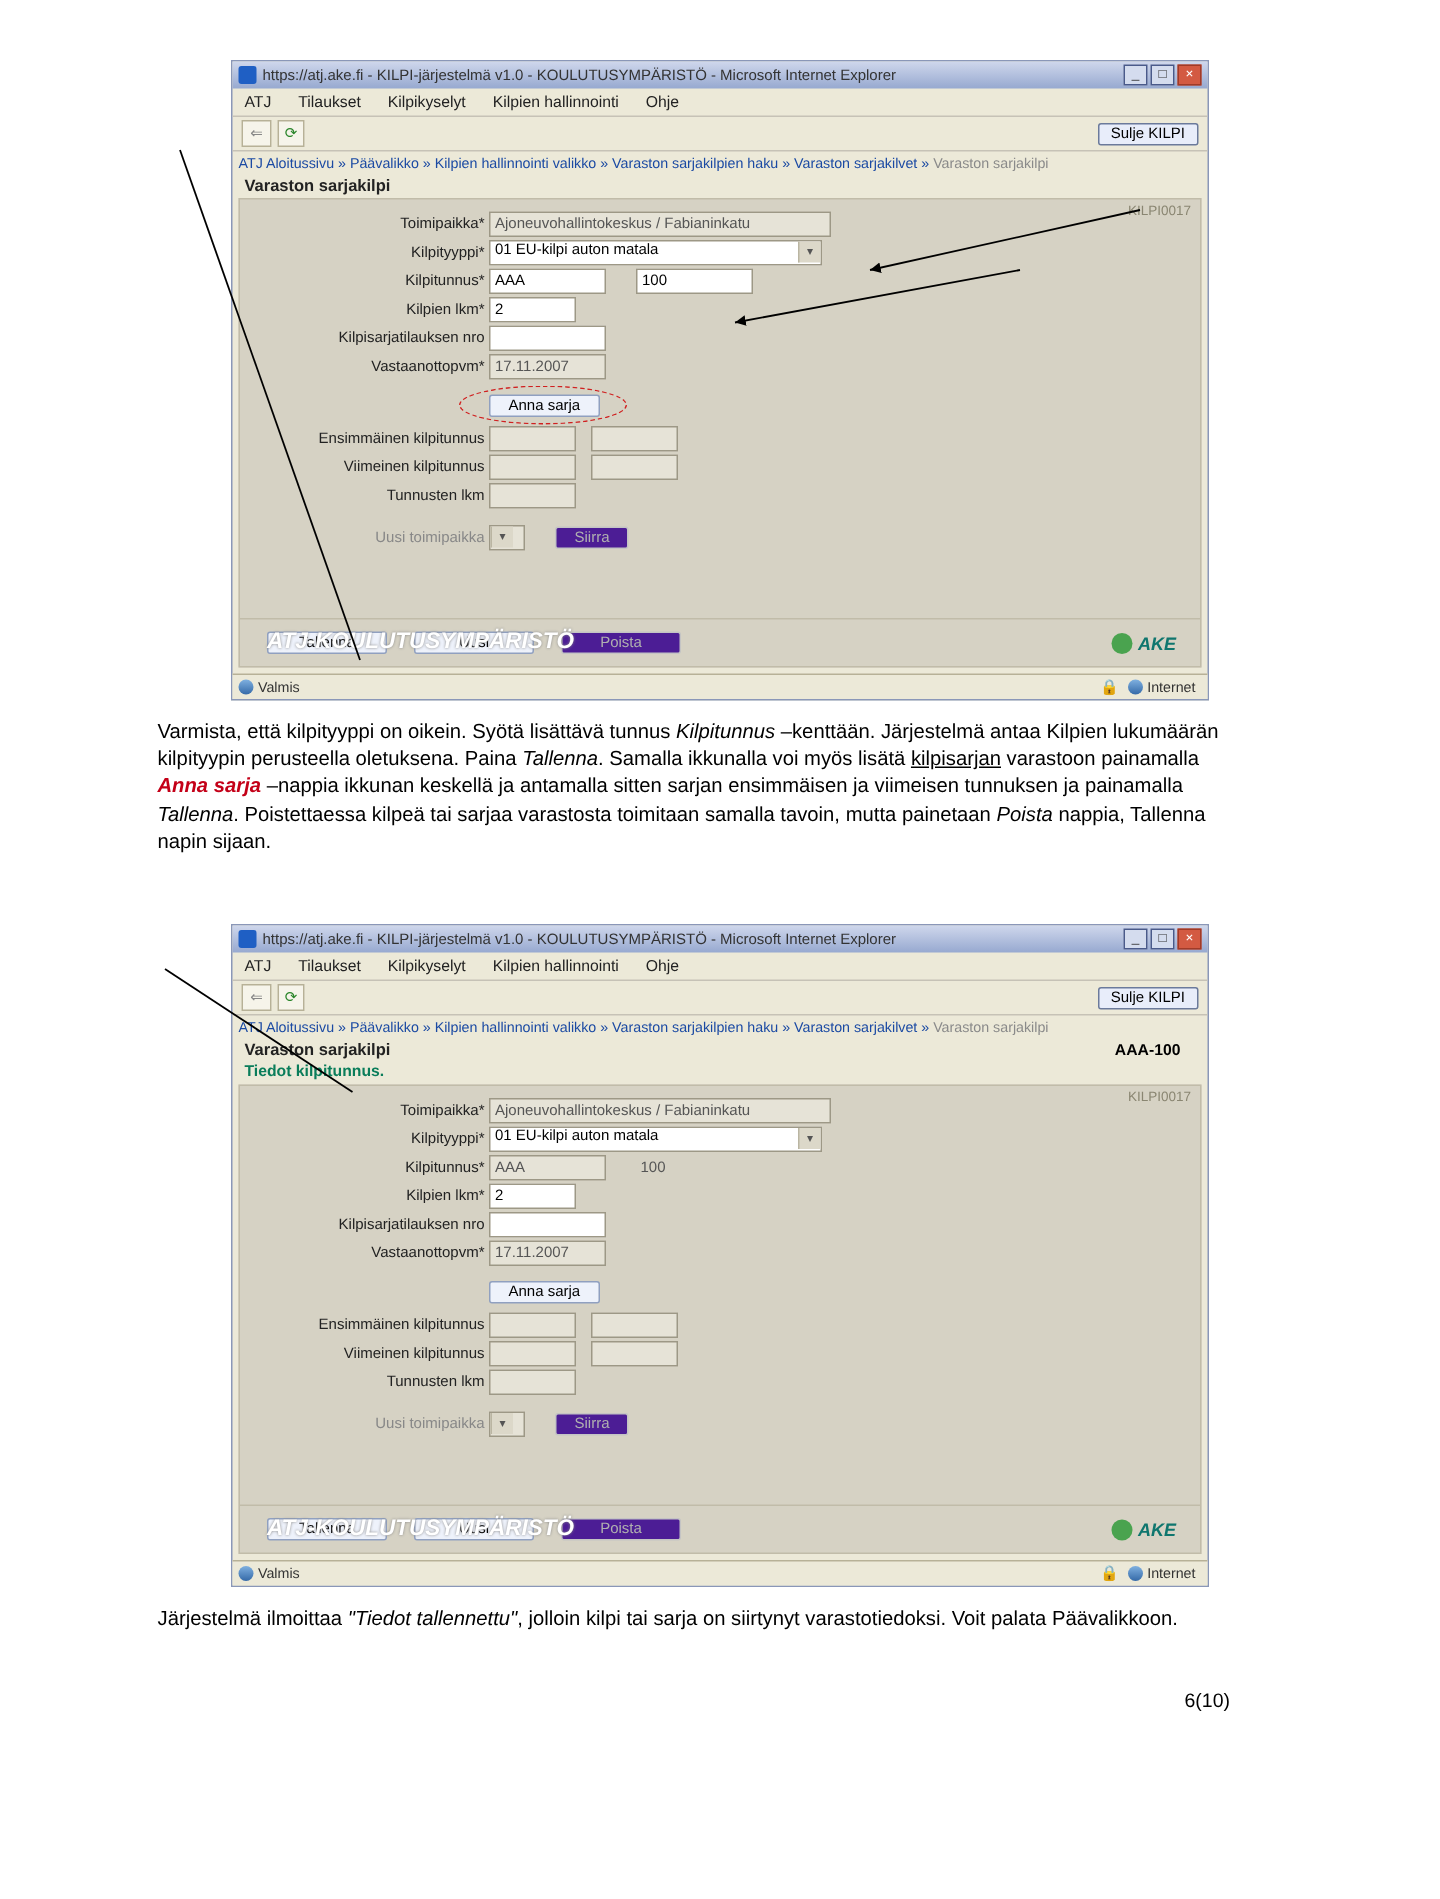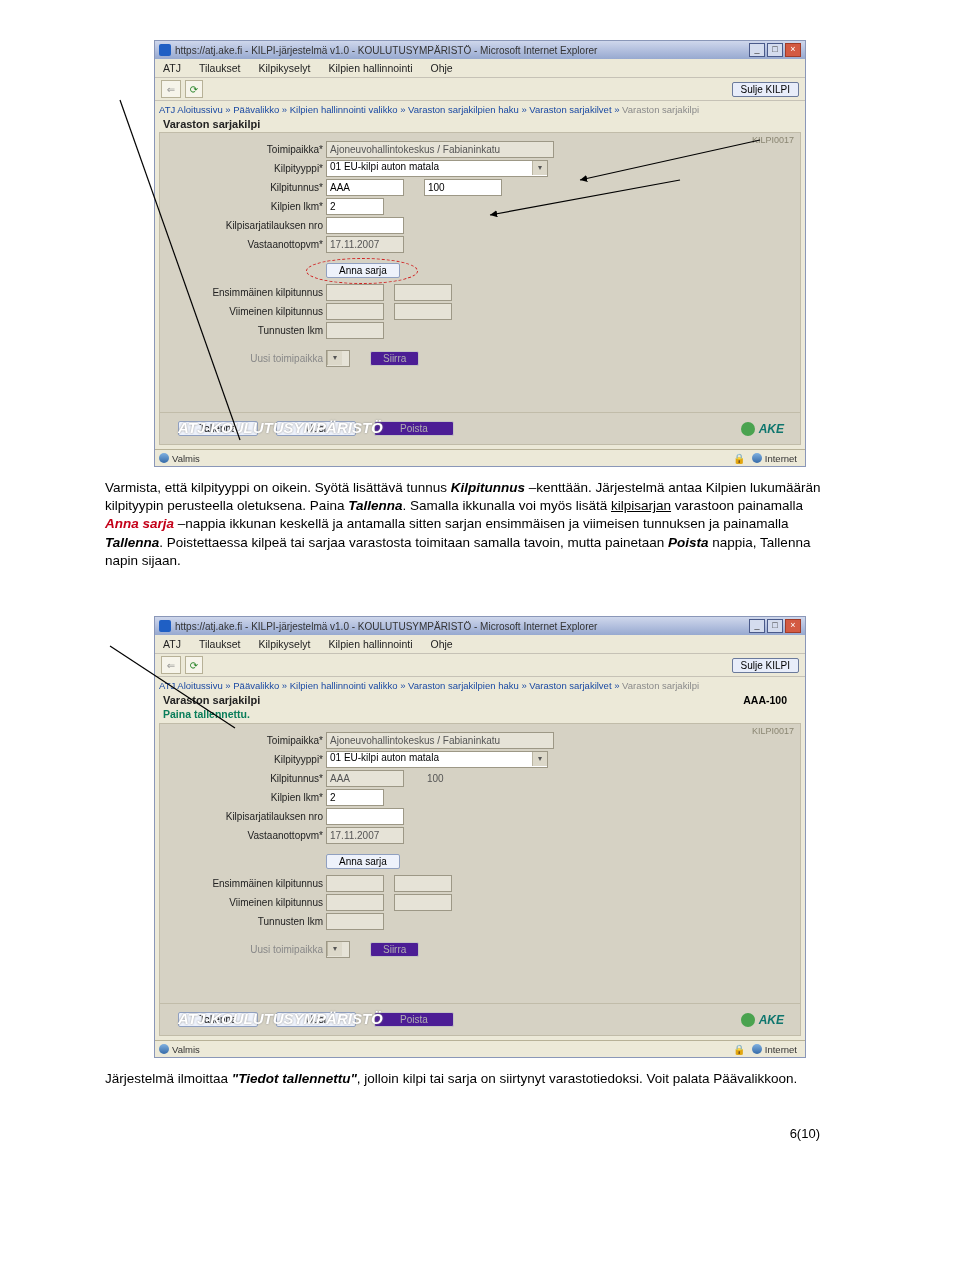--- a/index.html
+++ b/index.html
@@ -41,21 +41,21 @@
   .ake::before{content:"";display:inline-block;width:14px;height:14px;background:#4aa34f;border-radius:50%;margin-right:4px;vertical-align:-3px}
   .statusbar{border-top:1px solid #b7b197;background:#ece9d8;height:16px;display:flex;align-items:center;font-size:9.5px;padding:0 4px;color:#333}
   .statusbar .globe{width:10px;height:10px;border-radius:50%;background:linear-gradient(#7fb0e0,#356aa8);margin-right:3px}
   .statusbar .lock{margin-left:auto;margin-right:6px;color:#caa21e;font-size:10px}
   .statusbar .net{margin-right:4px}
   
   .arrow-line{stroke:#000;stroke-width:1.2;fill:none}
   .svg-overlay{position:absolute;left:0;top:0;pointer-events:none}
   
   .desc{font-size:13.5px;line-height:1.35;color:#000;margin-left:25px;margin-right:50px;margin-top:4px}
-  .desc i{font-style:italic;font-weight:bold}
+  .desc i{font-style:italic;font-weight:normal}
   .desc .red{color:#c40018;font-style:italic;font-weight:bold}
   .desc u{text-decoration:underline}
   .pagenum{text-align:right;font-size:13px;margin:30px 60px 10px 0}
 </style>
 </head>
 <body>
 
 <div class="page">
 
 <div style="position:relative;">
@@ -209,21 +209,21 @@
       <span class="refresh">⟳</span>
       <span class="sulje"><button class="btn-pill">Sulje KILPI</button></span>
     </div>
     <div class="breadcrumb">
       <span>ATJ Aloitussivu » Päävalikko » Kilpien hallinnointi valikko » Varaston sarjakilpien haku » Varaston sarjakilvet » </span><span class="cur">Varaston sarjakilpi</span>
     </div>
     <div style="position:relative">
       <div class="apptitle">Varaston sarjakilpi</div>
       <span style="position:absolute;right:18px;top:0;font-size:10.5px;font-weight:bold">AAA-100</span>
     </div>
-    <div class="status-msg">Paina tallennettu.</div>
+    <div class="status-msg">Tiedot kilpitunnus.</div>
     <div class="content" style="position:relative">
       <span class="kilpi-code">KILPI0017</span>
       <div class="form">
         <div class="row">
           <span class="lbl">Toimipaikka*</span>
           <span class="fld grey" style="width:220px">Ajoneuvohallintokeskus / Fabianinkatu</span>
         </div>
         <div class="row">
           <span class="lbl">Kilpityyppi*</span>
           <span class="select" style="width:220px">

